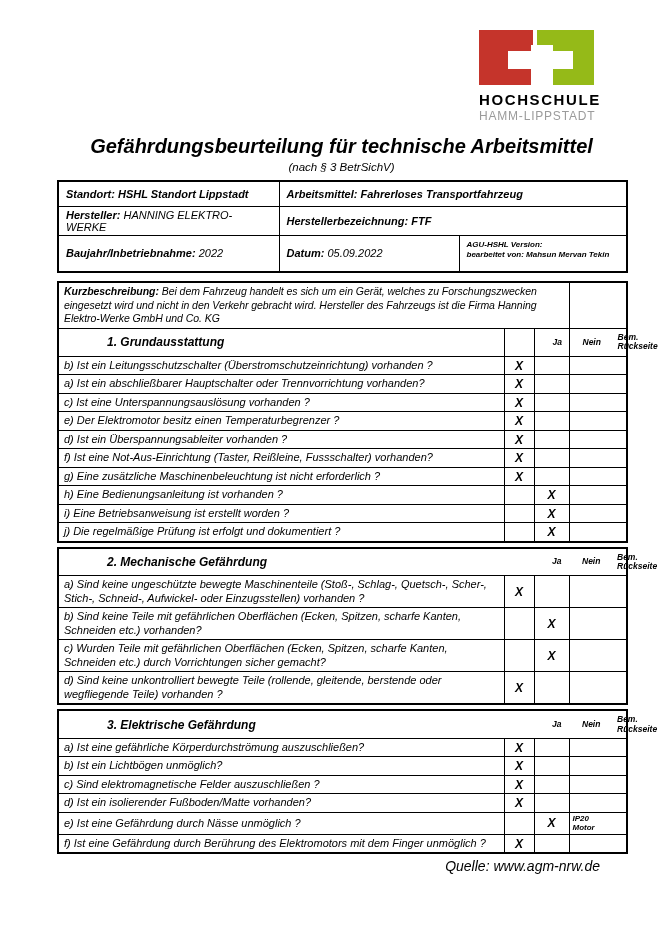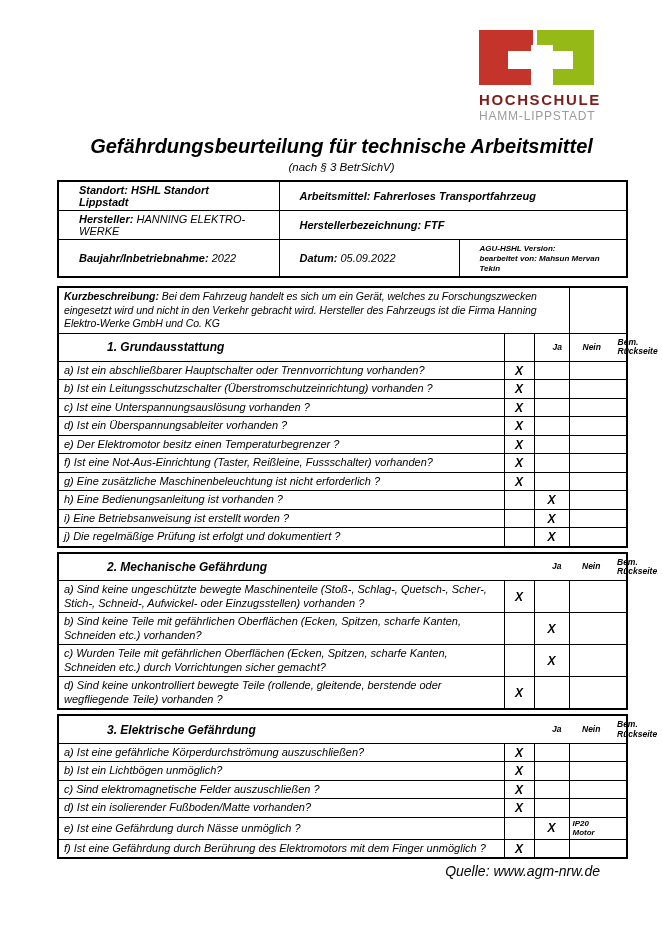--- a/index.html
+++ b/index.html
@@ -11,31 +11,31 @@
   }
 
   
   .logo { position: absolute; left: 479px; top: 30px; width: 130px; }
   .logo-mark { position: relative; width: 115px; height: 55px; }
   .sq { position: absolute; top: 0; height: 55px; }
   .sq.red   { left: 0;  width: 54px; }
   .sq.green { left: 58px; width: 57px; }
   .cross-h { position: absolute; left: 29px; top: 21px; width: 65px; height: 18px; background: #fff; }
   .cross-v { position: absolute; left: 52px; top: 15px; width: 22px; height: 40px; background: #fff; }
-  .logo-line1 { margin-top: 6px; font-size: 15px; letter-spacing: 1.6px; font-weight: bold; color: #7f1d1d; }
+  .logo-line1 { margin-top: 6px; font-size: 15px; letter-spacing: 1.6px; font-weight: bold; color: #000000; }
   .logo-line2 { margin-top: 1px; font-size: 12px; letter-spacing: 0.8px; color: #9b9b9b; }
 
   
   .content { position: absolute; left: 57px; top: 0; width: 569px; font-style: italic; }
   .doc-title { margin-top: 133px; text-align: center; font-size: 20px; line-height: 26px; font-weight: bold; }
   .doc-subtitle { text-align: center; font-size: 11.5px; line-height: 15px; margin-top: 1px; }
 
   
   .info-table { border-collapse: collapse; table-layout: fixed; width: 569px; margin-top: 5px; border: 2px solid #000; }
-  .info-table td { border: 1.6px solid #000; padding: 2px 20px; font-size: 11px; vertical-align: middle; }
+  .info-table td { border: 1.6px solid #000; padding: 2px 7px; font-size: 11px; vertical-align: middle; }
   .info-row-a td, .info-row-b td { height: 25px; }
   .info-row-c td { height: 37px; }
   .b { font-weight: bold; }
   .cell-small-bold { font-size: 9.5px; font-weight: bold; }
   .cell-agu { vertical-align: top !important; padding-top: 4px !important; }
   .agu-line { font-size: 8px; font-weight: bold; line-height: 10px; }
 
   
   #tables { margin-top: 8px; }
   .qtable { border-collapse: collapse; table-layout: fixed; width: 569px; margin-bottom: 4px; border: 2px solid #000; }
@@ -111,45 +111,45 @@
             <td class="kurz-empty"></td>
           </tr>
           <tr class="sec-header">
             <td class="sec-title">1. Grundausstattung</td>
             <td class="col-label">Ja</td>
             <td class="col-label">Nein</td>
             <td class="col-label">Bem.
 Rückseite</td>
           </tr>
           <tr>
+            <td class="q">b) Ist ein Leitungsschutzschalter (Überstromschutzeinrichtung) vorhanden ?</td>
+            <td class="mark">X</td>
+            <td class="mark"></td>
+            <td class="bem-val"></td>
+          </tr>
+          <tr>
             <td class="q">a) Ist ein abschließbarer Hauptschalter oder Trennvorrichtung vorhanden?</td>
             <td class="mark">X</td>
             <td class="mark"></td>
             <td class="bem-val"></td>
           </tr>
           <tr>
-            <td class="q">b) Ist ein Leitungsschutzschalter (Überstromschutzeinrichtung) vorhanden ?</td>
-            <td class="mark">X</td>
-            <td class="mark"></td>
-            <td class="bem-val"></td>
-          </tr>
-          <tr>
             <td class="q">c) Ist eine Unterspannungsauslösung vorhanden ?</td>
             <td class="mark">X</td>
             <td class="mark"></td>
             <td class="bem-val"></td>
           </tr>
           <tr>
+            <td class="q">e) Der Elektromotor besitz einen Temperaturbegrenzer ?</td>
+            <td class="mark">X</td>
+            <td class="mark"></td>
+            <td class="bem-val"></td>
+          </tr>
+          <tr>
             <td class="q">d) Ist ein Überspannungsableiter vorhanden ?</td>
-            <td class="mark">X</td>
-            <td class="mark"></td>
-            <td class="bem-val"></td>
-          </tr>
-          <tr>
-            <td class="q">e) Der Elektromotor besitz einen Temperaturbegrenzer ?</td>
             <td class="mark">X</td>
             <td class="mark"></td>
             <td class="bem-val"></td>
           </tr>
           <tr>
             <td class="q">f) Ist eine Not-Aus-Einrichtung (Taster, Reißleine, Fussschalter) vorhanden?</td>
             <td class="mark">X</td>
             <td class="mark"></td>
             <td class="bem-val"></td>
           </tr>

